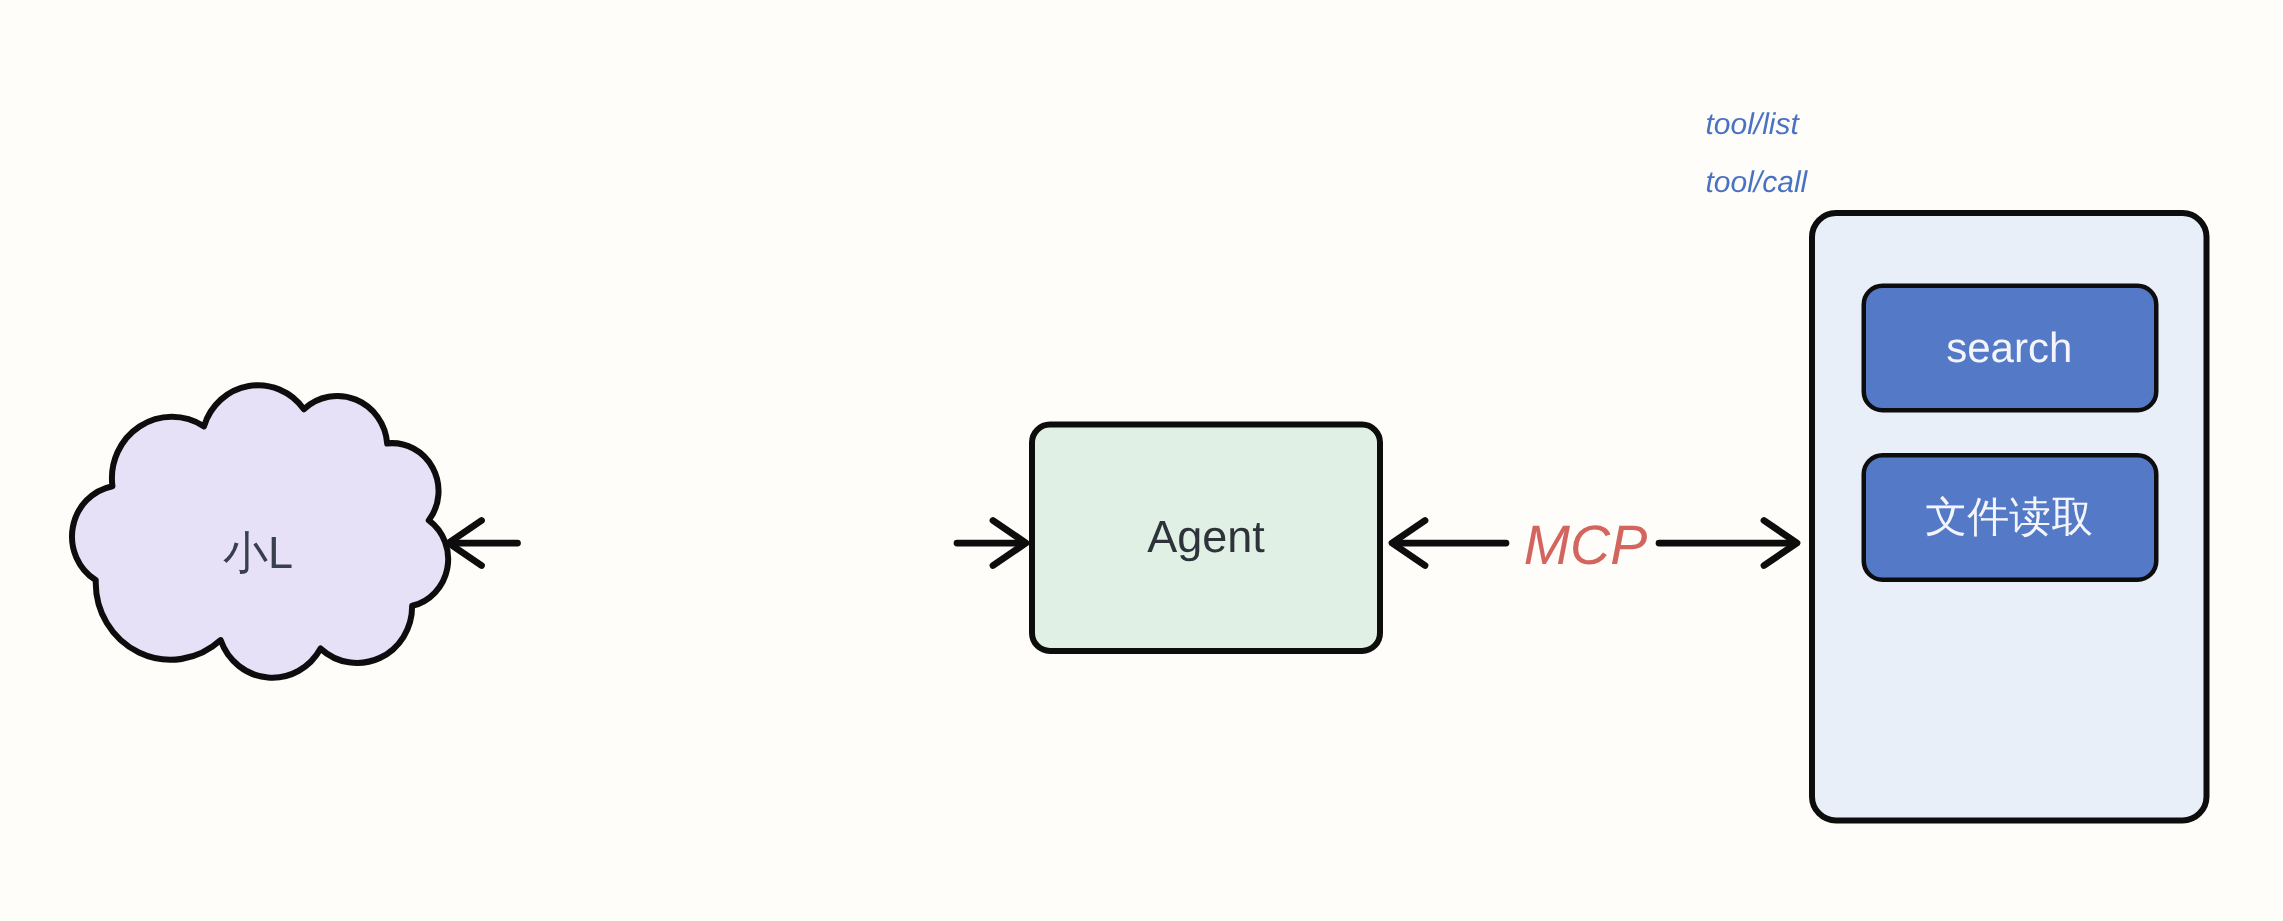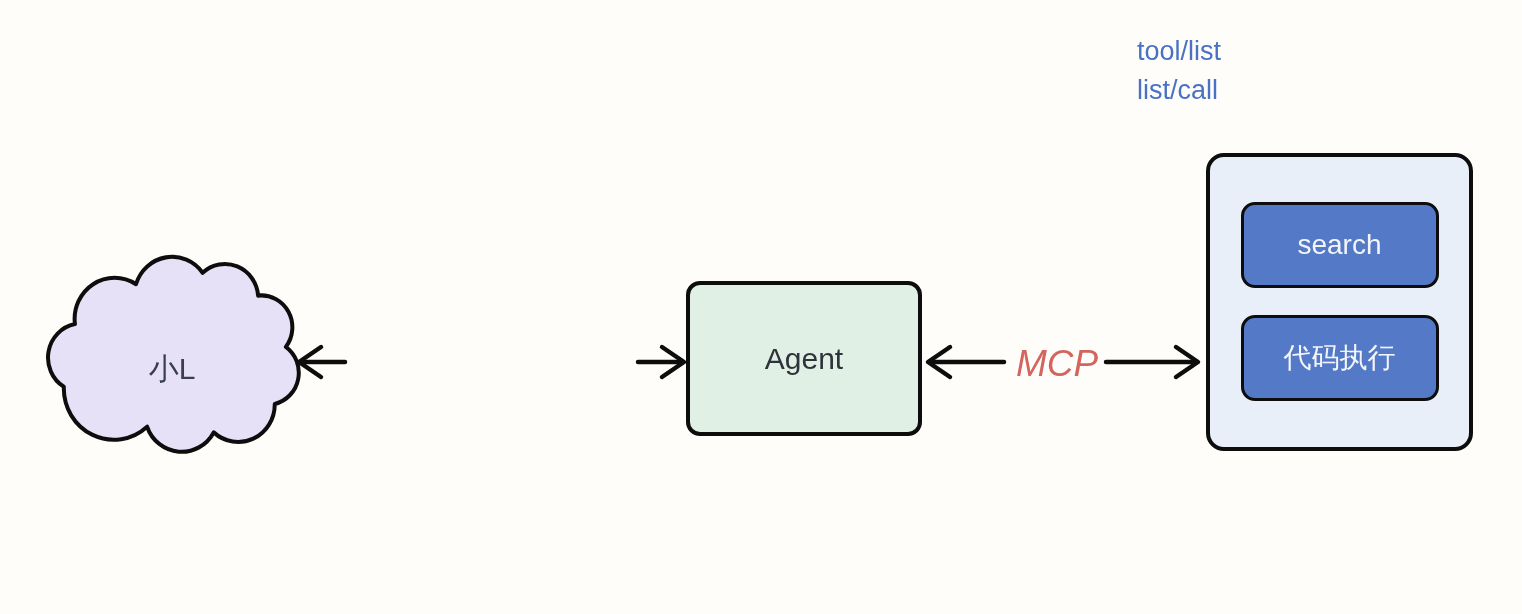--- a/index.html
+++ b/index.html
@@ -37,26 +37,26 @@
     background:var(--agent-fill);border:4px solid var(--outline);border-radius:14px;
     display:flex;align-items:center;justify-content:center;
   }
   .agent-box .label{font-size:30px;color:var(--text-dark);}
 
   .link-label{position:absolute;transform:translate(-50%,-50%);white-space:nowrap;}
   .fc-label{left:492px;top:364px;font-size:38px;color:var(--text-dark);}
   .mcp-label{left:1057px;top:364px;font-size:37px;color:var(--mcp-red);font-style:italic;}
 
   .tools-annotation{
-    position:absolute;left:1137px;top:32px;
-    font-size:27px;line-height:39px;color:var(--annotation-blue);
+    position:absolute;left:1137px;top:64px;
+    font-size:20px;line-height:39px;color:var(--annotation-blue);font-style:italic;
   }
 
   .tools-panel{
-    position:absolute;left:1206px;top:153px;width:267px;height:298px;
+    position:absolute;left:1206px;top:140px;width:267px;height:409px;
     background:var(--panel-fill);border:4px solid var(--outline);border-radius:18px;
     display:flex;flex-direction:column;align-items:center;
     padding-top:45px;gap:27px;
   }
   .tool-button{
     width:198px;height:86px;flex:0 0 86px;
     background:var(--button-fill);border:3.5px solid var(--outline);border-radius:14px;
     display:flex;align-items:center;justify-content:center;
     font-size:28px;color:var(--button-text);
   }
@@ -103,25 +103,25 @@
   <div class="cloud-label">小L</div>
 
   <div class="agent-box">
     <span class="label">Agent</span>
   </div>
 
   <div class="link-label mcp-label">MCP</div>
 
   <div class="tools-annotation">
     <div>tool/list</div>
-    <div>list/call</div>
+    <div>tool/call</div>
   </div>
 
   <div class="tools-panel">
     <div class="tool-button">
       <span>search</span>
     </div>
     <div class="tool-button">
-      <span>代码执行</span>
+      <span>文件读取</span>
     </div>
   </div>
 
 </div>
 
 </body></html>

